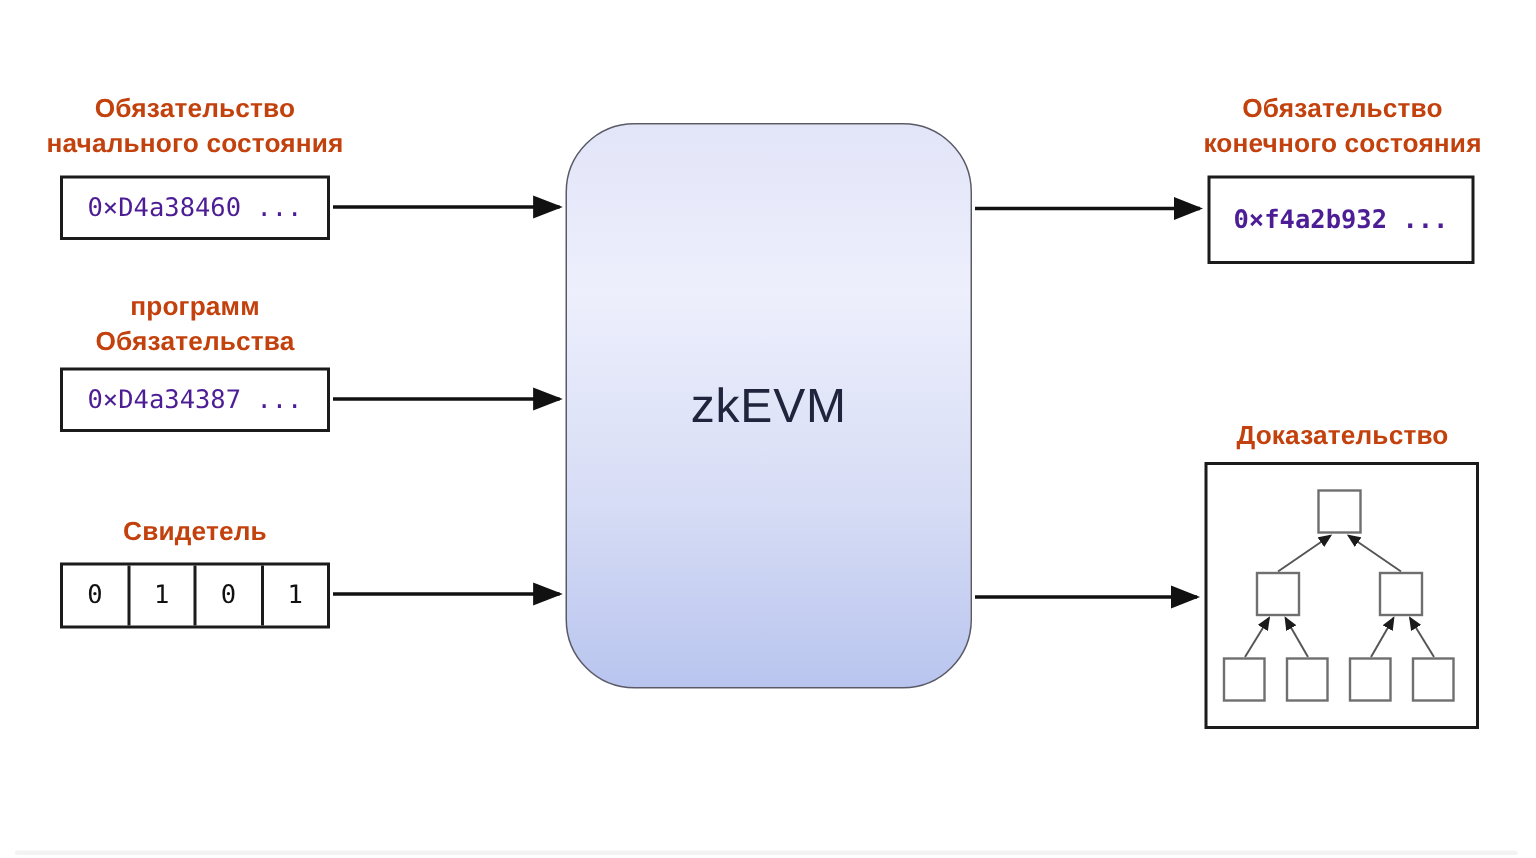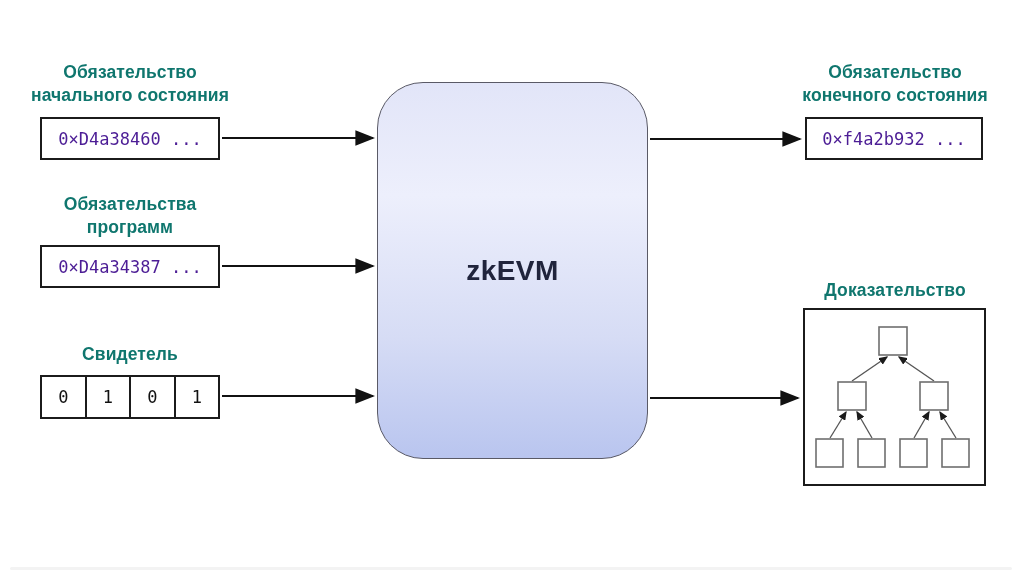--- a/index.html
+++ b/index.html
@@ -2,21 +2,21 @@
 <html><head>
 <meta charset="utf-8">
 <style>
   html,body{margin:0;padding:0;background:#ffffff;}
   .canvas{
     position:relative;width:1024px;height:572px;background:#ffffff;
     font-family:"Liberation Sans",sans-serif;overflow:hidden;color:#0c0c0c;
   }
   .lbl{
     position:absolute;text-align:center;font-weight:700;font-size:17.5px;
-    line-height:23px;color:#0f766e;letter-spacing:.1px;
+    line-height:23px;color:#c2410c;letter-spacing:.1px;
   }
   .lbl span{display:block;}
   .hashbox{
     position:absolute;background:#ffffff;border:2px solid #1b1b1b;
     display:flex;align-items:center;justify-content:center;
     font-family:"DejaVu Sans Mono",monospace;font-size:17px;color:#4c1d95;
     box-sizing:border-box;
   }
   .witness{
     position:absolute;background:#ffffff;border:2px solid #1b1b1b;
@@ -33,21 +33,21 @@
     font-size:15px;font-weight:600;line-height:24.5px;color:#0c0c0c;
   }
   .bullets li::before{content:"•";margin-right:9px;font-size:15px;}
   .processor{
     position:absolute;left:377px;top:82px;width:271px;height:377px;
     border:1.5px solid #5a5a66;border-radius:46px;box-sizing:border-box;
     display:flex;align-items:center;justify-content:center;
     background:linear-gradient(180deg,#e2e5f8 0%,#edeffc 30%,#d6dcf5 68%,#b9c5ef 100%);
   }
   .processor .title{
-    font-size:28px;font-weight:700;letter-spacing:.5px;color:#20243c;
+    font-size:32px;font-weight:400;letter-spacing:.5px;color:#20243c;
   }
   .proofbox{
     position:absolute;left:803px;top:308px;width:183px;height:178px;
     background:#ffffff;border:2px solid #1b1b1b;box-sizing:border-box;
   }
   .arrows-layer{position:absolute;left:0;top:0;width:1024px;height:572px;pointer-events:none;}
   .bottom-artifact{
     position:absolute;left:10px;top:567px;width:1002px;height:3px;
     background:#f3f3f3;border-radius:2px;
   }
@@ -72,22 +72,22 @@
 
   <div class="lbl" style="left:10px;top:61px;width:240px;">
     <span>Обязательство</span>
     <span>начального состояния</span>
   </div>
   <div class="hashbox" style="left:40px;top:117px;width:180px;height:43px;">
     <span>0×D4a38460 ...</span>
   </div>
 
   <div class="lbl" style="left:10px;top:193px;width:240px;">
+    <span>программ</span>
     <span>Обязательства</span>
-    <span>программ</span>
   </div>
   <div class="hashbox" style="left:40px;top:245px;width:180px;height:43px;">
     <span>0×D4a34387 ...</span>
   </div>
 
   <div class="lbl" style="left:10px;top:343px;width:240px;">
     <span>Свидетель</span>
   </div>
   <div class="witness" style="left:40px;top:375px;width:180px;height:44px;">
     <div class="cell">0</div>
@@ -97,21 +97,21 @@
   </div>
 
   <div class="processor">
     <div class="title">zkEVM</div>
   </div>
 
   <div class="lbl" style="left:775px;top:61px;width:240px;">
     <span>Обязательство</span>
     <span>конечного состояния</span>
   </div>
-  <div class="hashbox" style="left:805px;top:117px;width:178px;height:43px;">
+  <div class="hashbox" style="left:805px;top:117px;width:178px;height:59px;font-weight:bold;">
     <span>0×f4a2b932 ...</span>
   </div>
 
   <div class="lbl" style="left:775px;top:279px;width:240px;">
     <span>Доказательство</span>
   </div>
   <div class="proofbox">
     <svg width="179" height="174" viewBox="0 0 179 174">
       <defs>
         <marker id="th" markerWidth="7" markerHeight="6" refX="6" refY="3" orient="auto">

